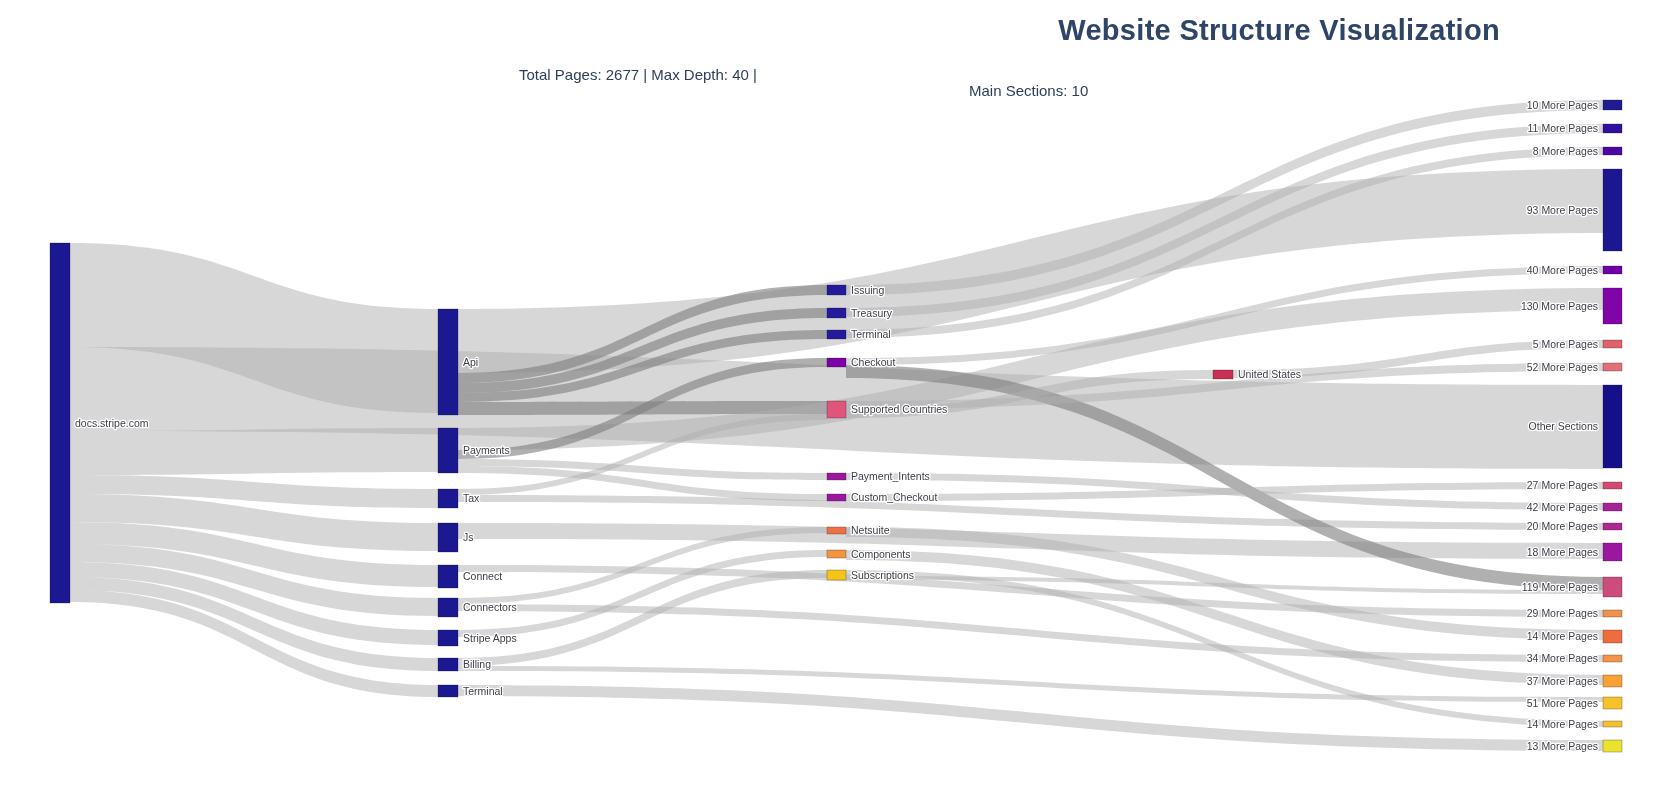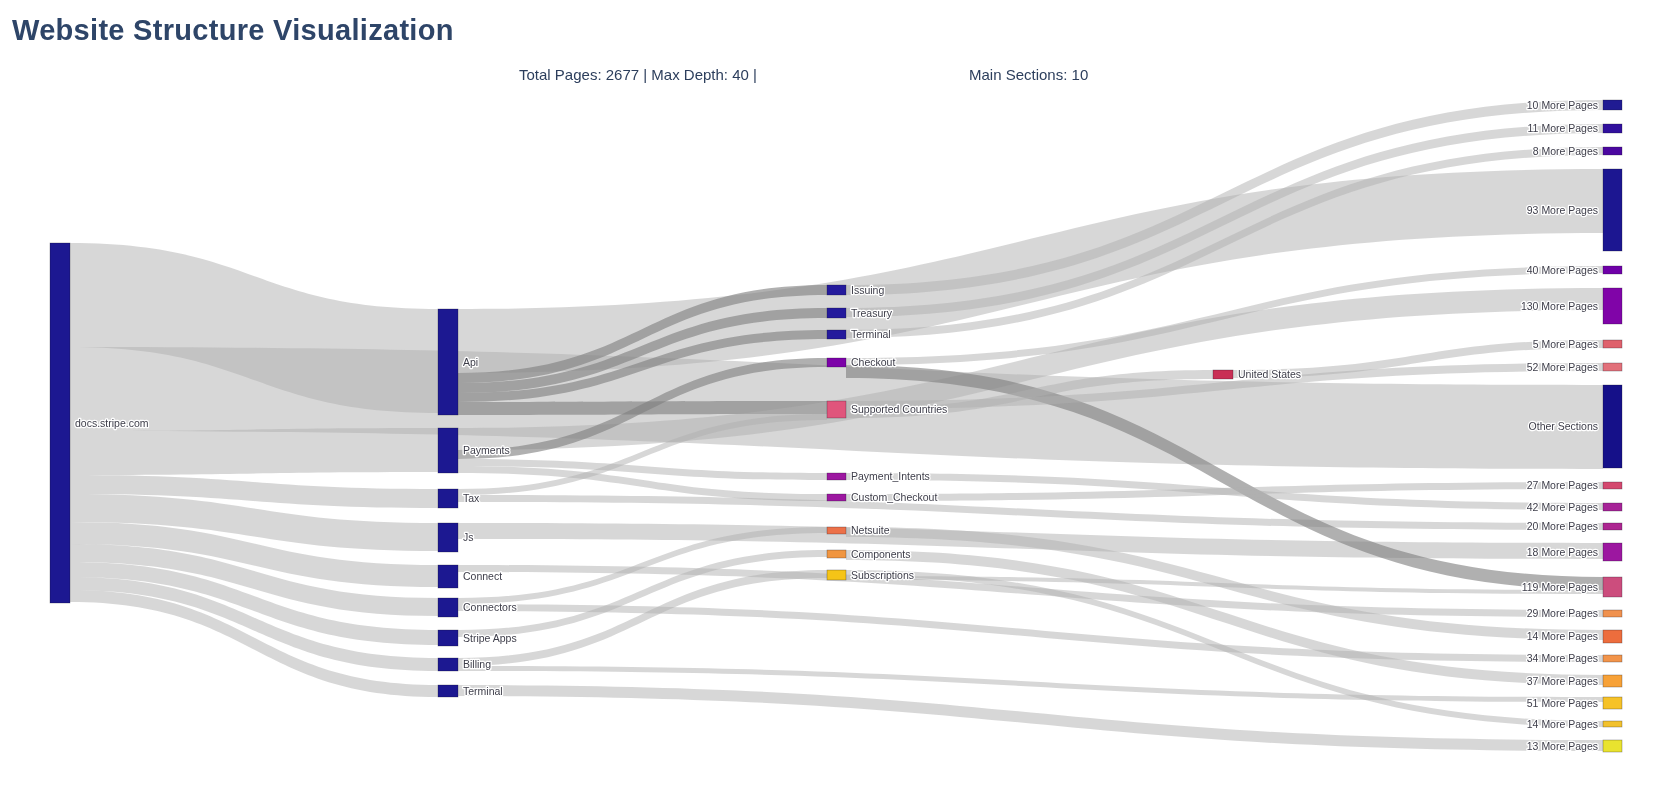--- a/index.html
+++ b/index.html
@@ -7,36 +7,36 @@
   #stage {
     position: relative;
     width: 1672px;
     height: 800px;
     background: #ffffff;
     overflow: hidden;
   }
   #sankey-svg { position: absolute; top: 0; left: 0; }
   .chart-title {
     position: absolute;
-    top: 14px; left: 12px; width: 1500px;
-    text-align: left;
+    top: 14px; left: 0; width: 1500px;
+    text-align: right;
     font-size: 29px;
     font-weight: bold;
     color: #2e4568;
     letter-spacing: 0.3px;
   }
   .subtitle {
     position: absolute;
     top: 66px;
     font-size: 15px;
     color: #2c3e5c;
     width: 440px;
   }
   .subtitle-left  { left: 519px; }
-  .subtitle-right { left: 969px; }
+  .subtitle-right { left: 969px; margin-top: 16px; }
   .node-label {
     font-size: 10.5px;
     fill: #3d3d49;
     paint-order: stroke;
     stroke: #ffffff;
     stroke-width: 2.6px;
     stroke-linejoin: round;
   }
   .node-rect { stroke: rgba(20,20,30,0.45); stroke-width: 0.6; }
 </style>

